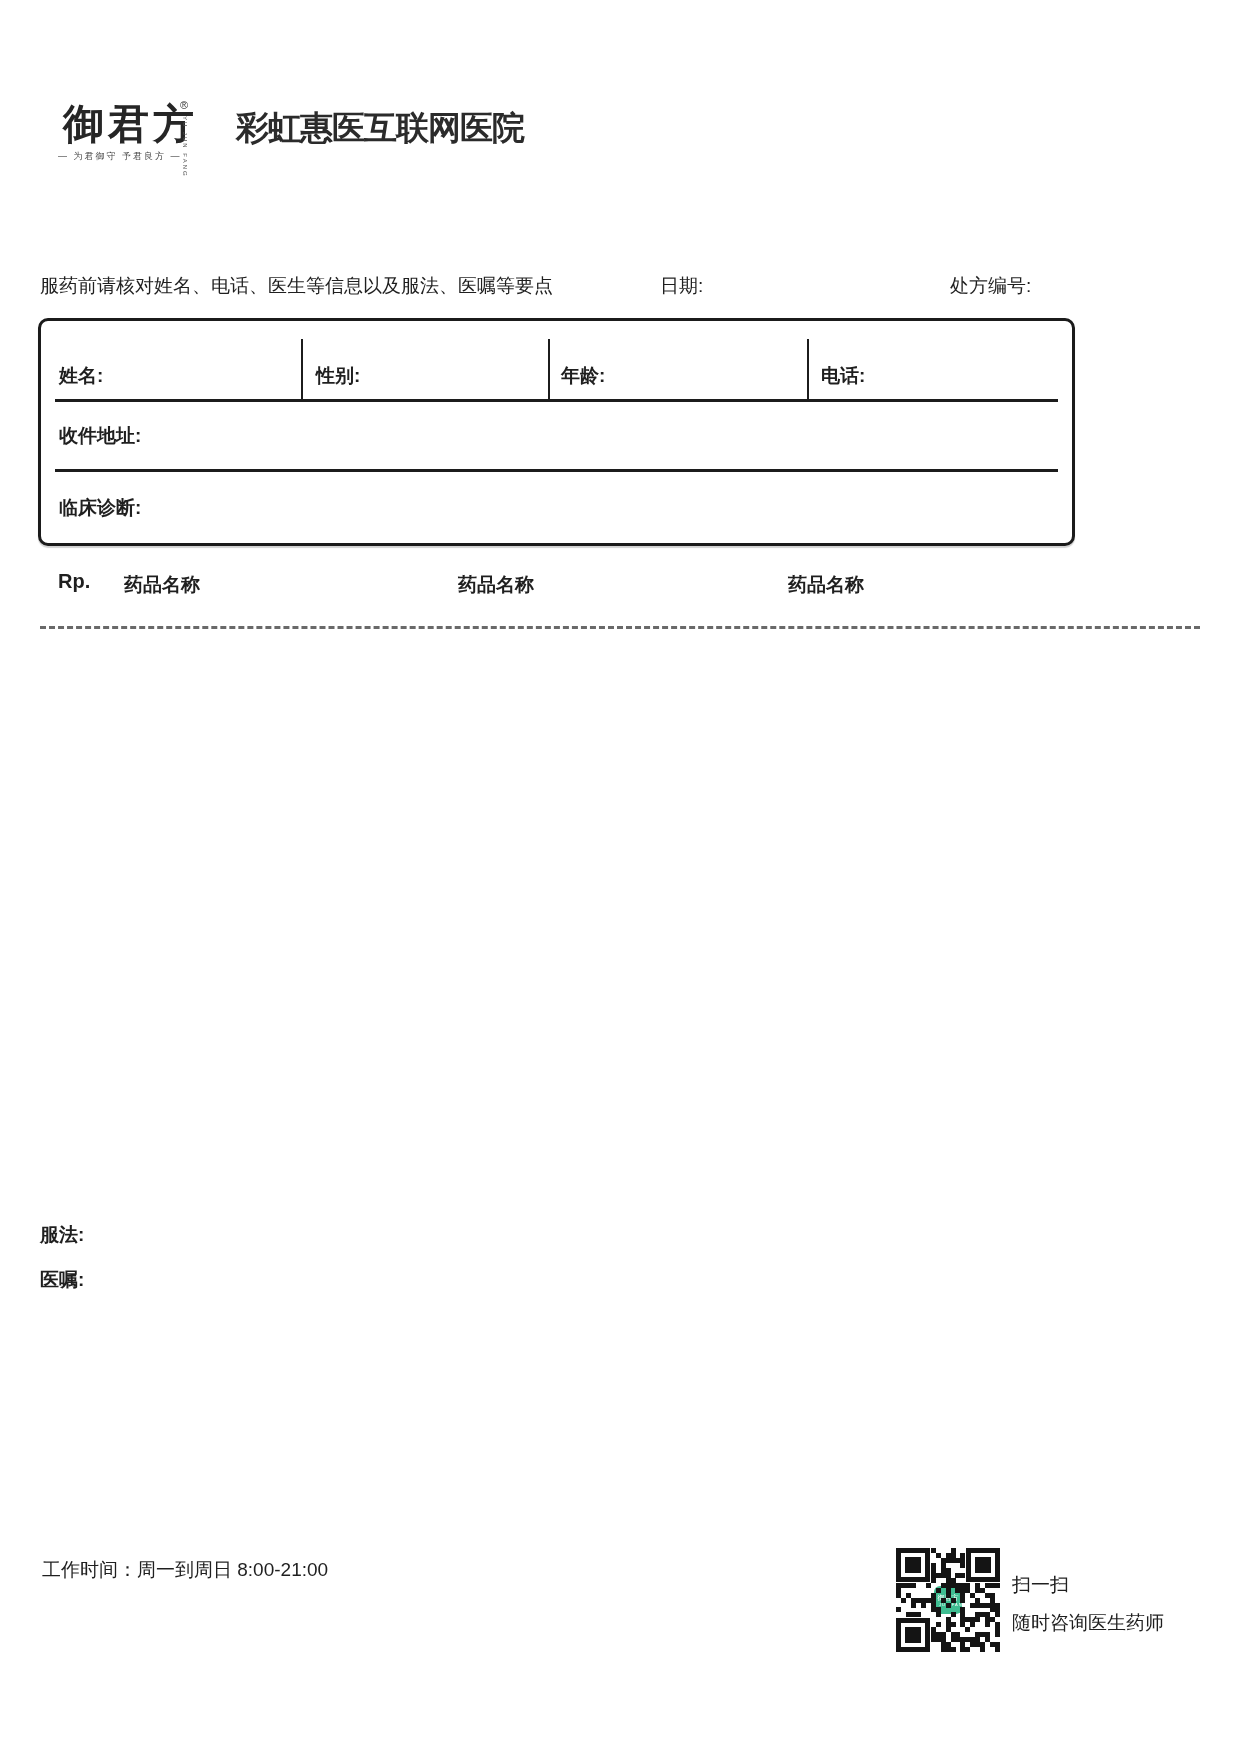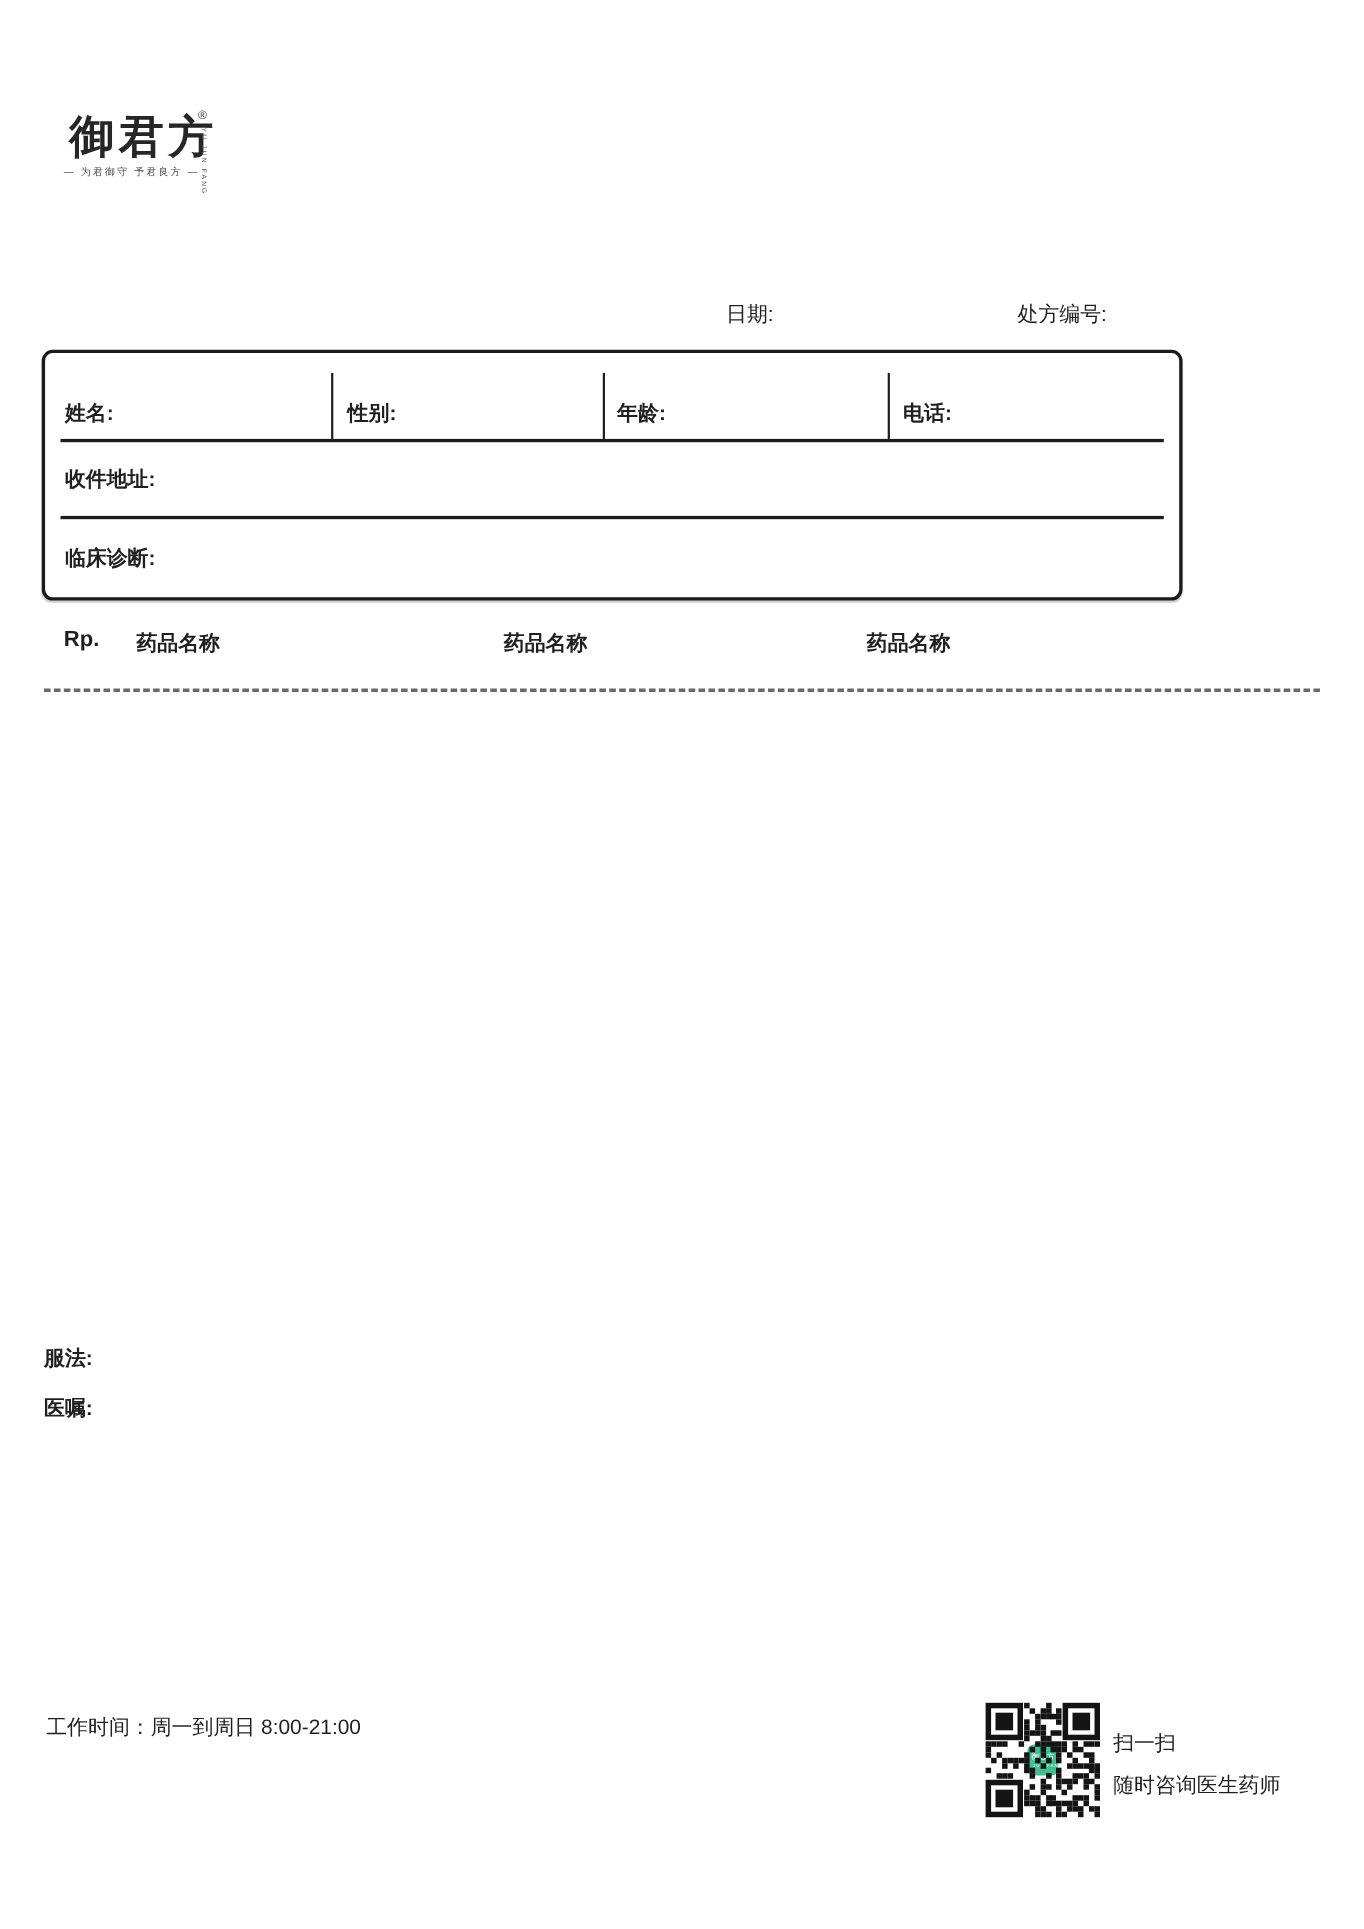--- a/index.html
+++ b/index.html
@@ -62,23 +62,25 @@
 </style>
 </head>
 <body>
 
 <div class="page">
 
   <div class="abs logo-name">御君方</div>
   <div class="abs logo-reg">®</div>
   <div class="abs logo-vert">YU JUN FANG</div>
   <div class="abs logo-tagline">— 为君御守 予君良方 —</div>
-
+  <div class="abs hospital-title">彩虹惠医互联网医院</div>
+
+  <div class="abs notice" style="left:40px;">服药前请核对姓名、电话、医生等信息以及服法、医嘱等要点</div>
   <div class="abs notice" style="left:660px;">日期:</div>
-  <div class="abs notice" style="left:925px;text-align:center;">处方编号:</div>
+  <div class="abs notice" style="left:950px;text-align:center;">处方编号:</div>
 
   <div class="abs box patient-box">
     <div class="label" style="left:18px; top:42px;">姓名:</div>
     <div class="label" style="left:275px; top:42px;">性别:</div>
     <div class="label" style="left:520px; top:42px;">年龄:</div>
     <div class="label" style="left:780px; top:42px;">电话:</div>
     <div class="vdiv" style="left:260px; top:18px; height:60px;"></div>
     <div class="vdiv" style="left:507px; top:18px; height:60px;"></div>
     <div class="vdiv" style="left:766px; top:18px; height:60px;"></div>
     <div class="hrule" style="top:78px;"></div>

